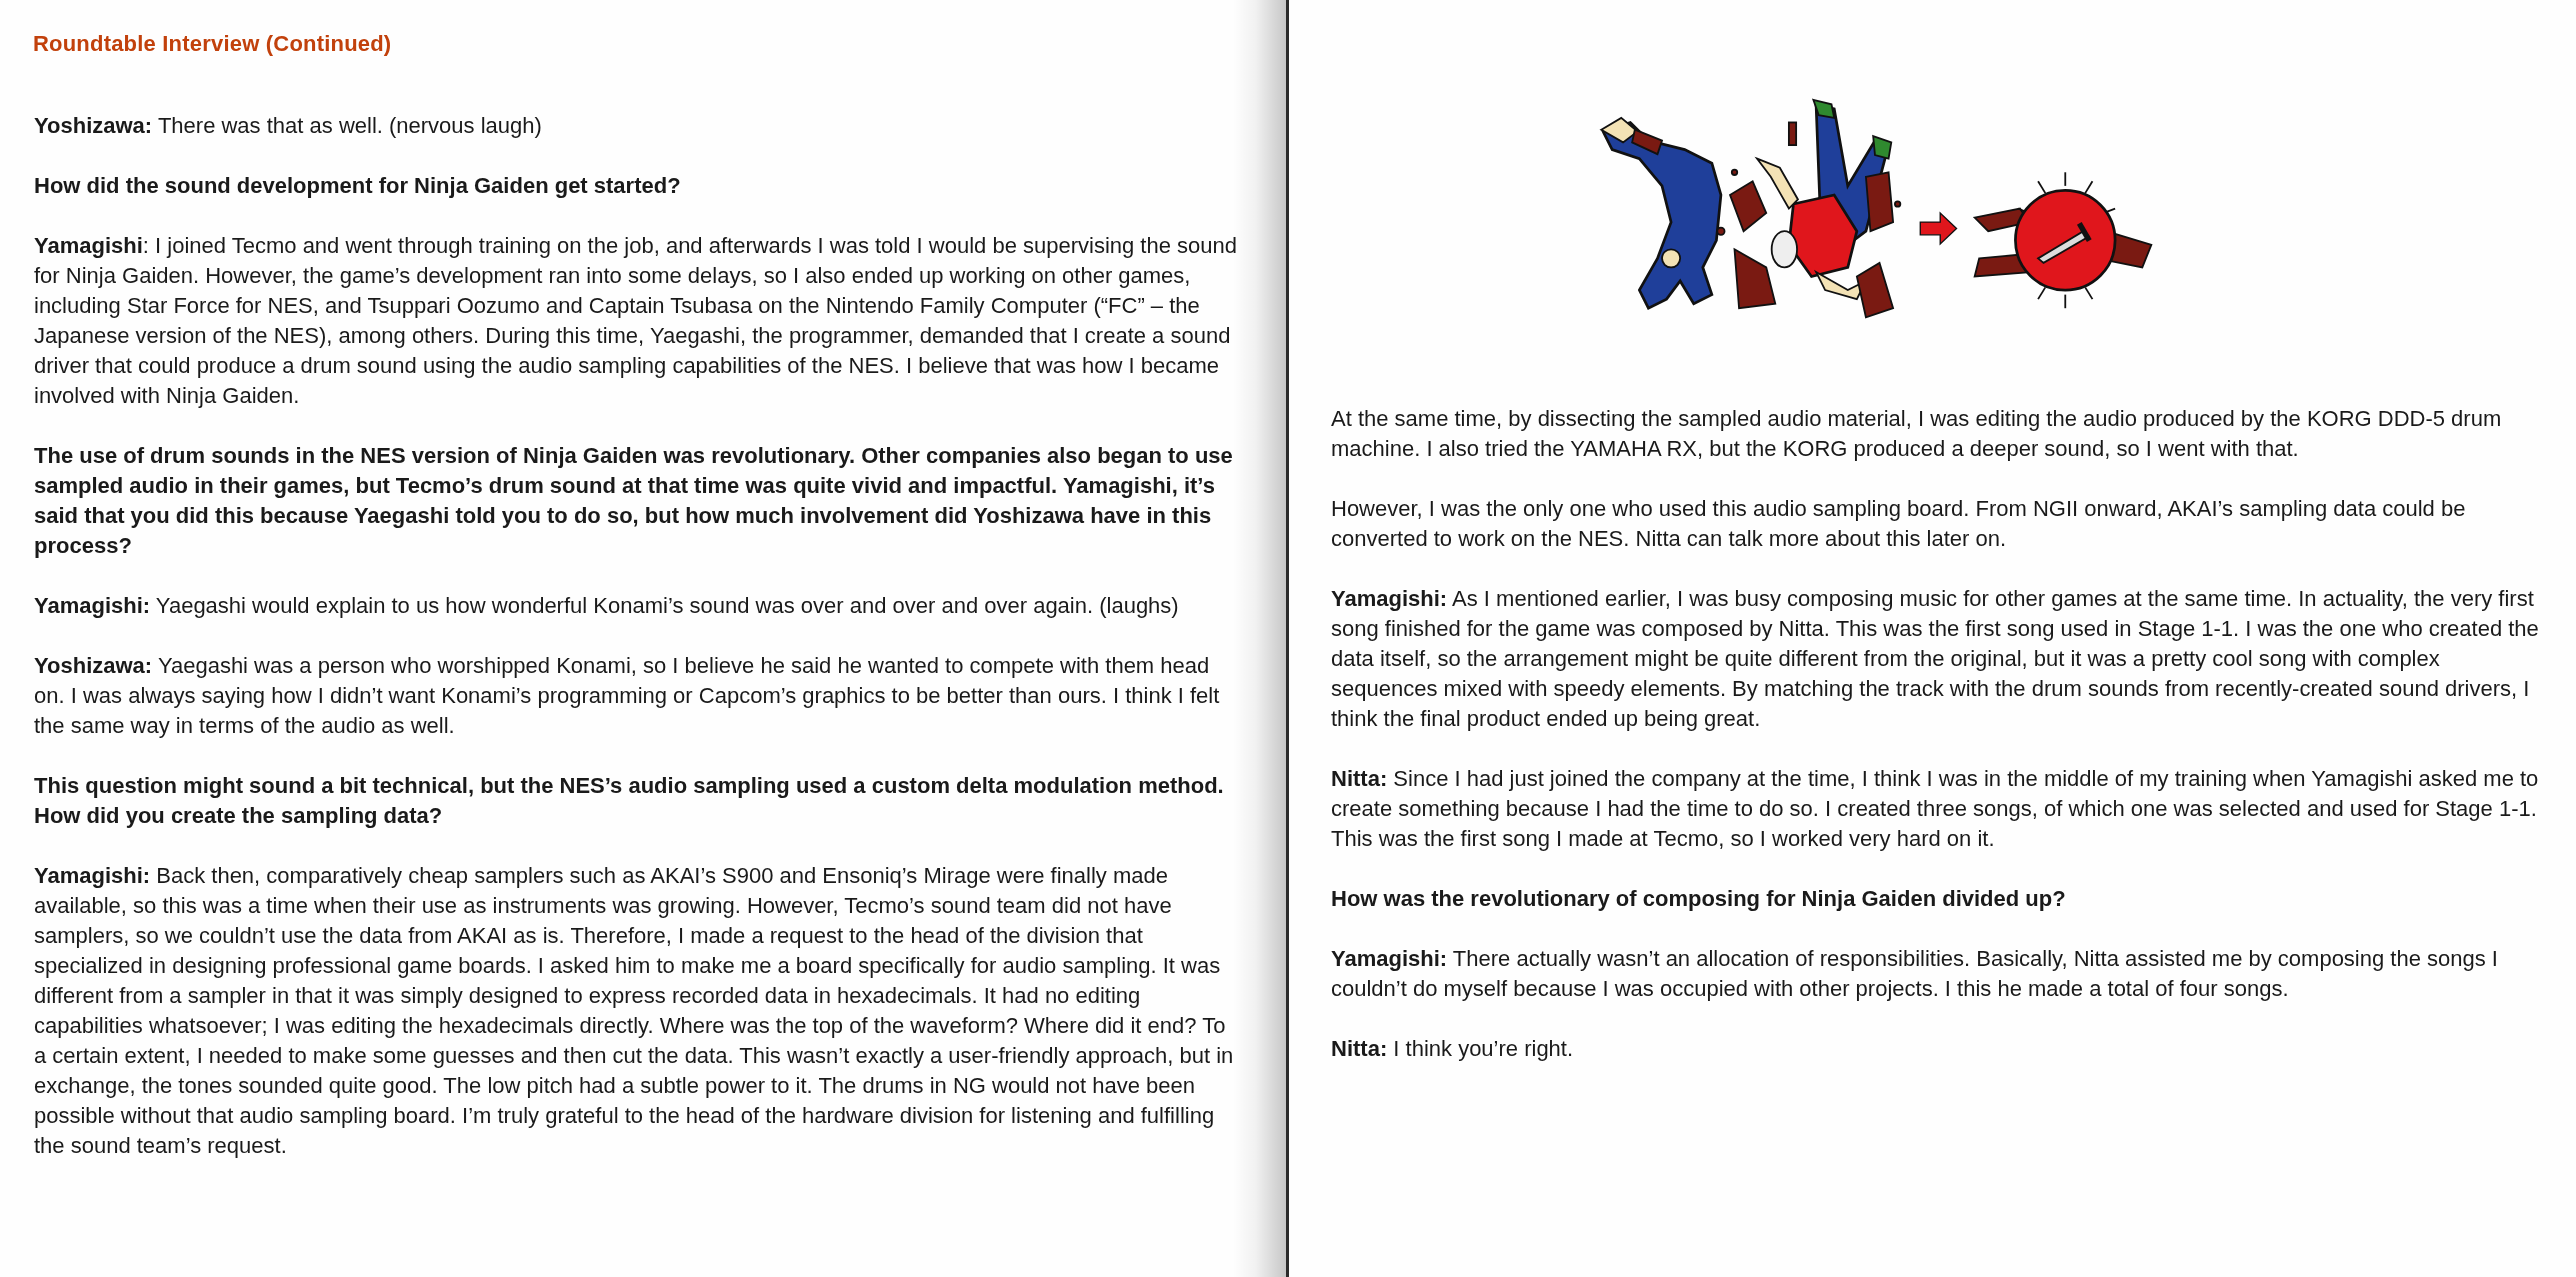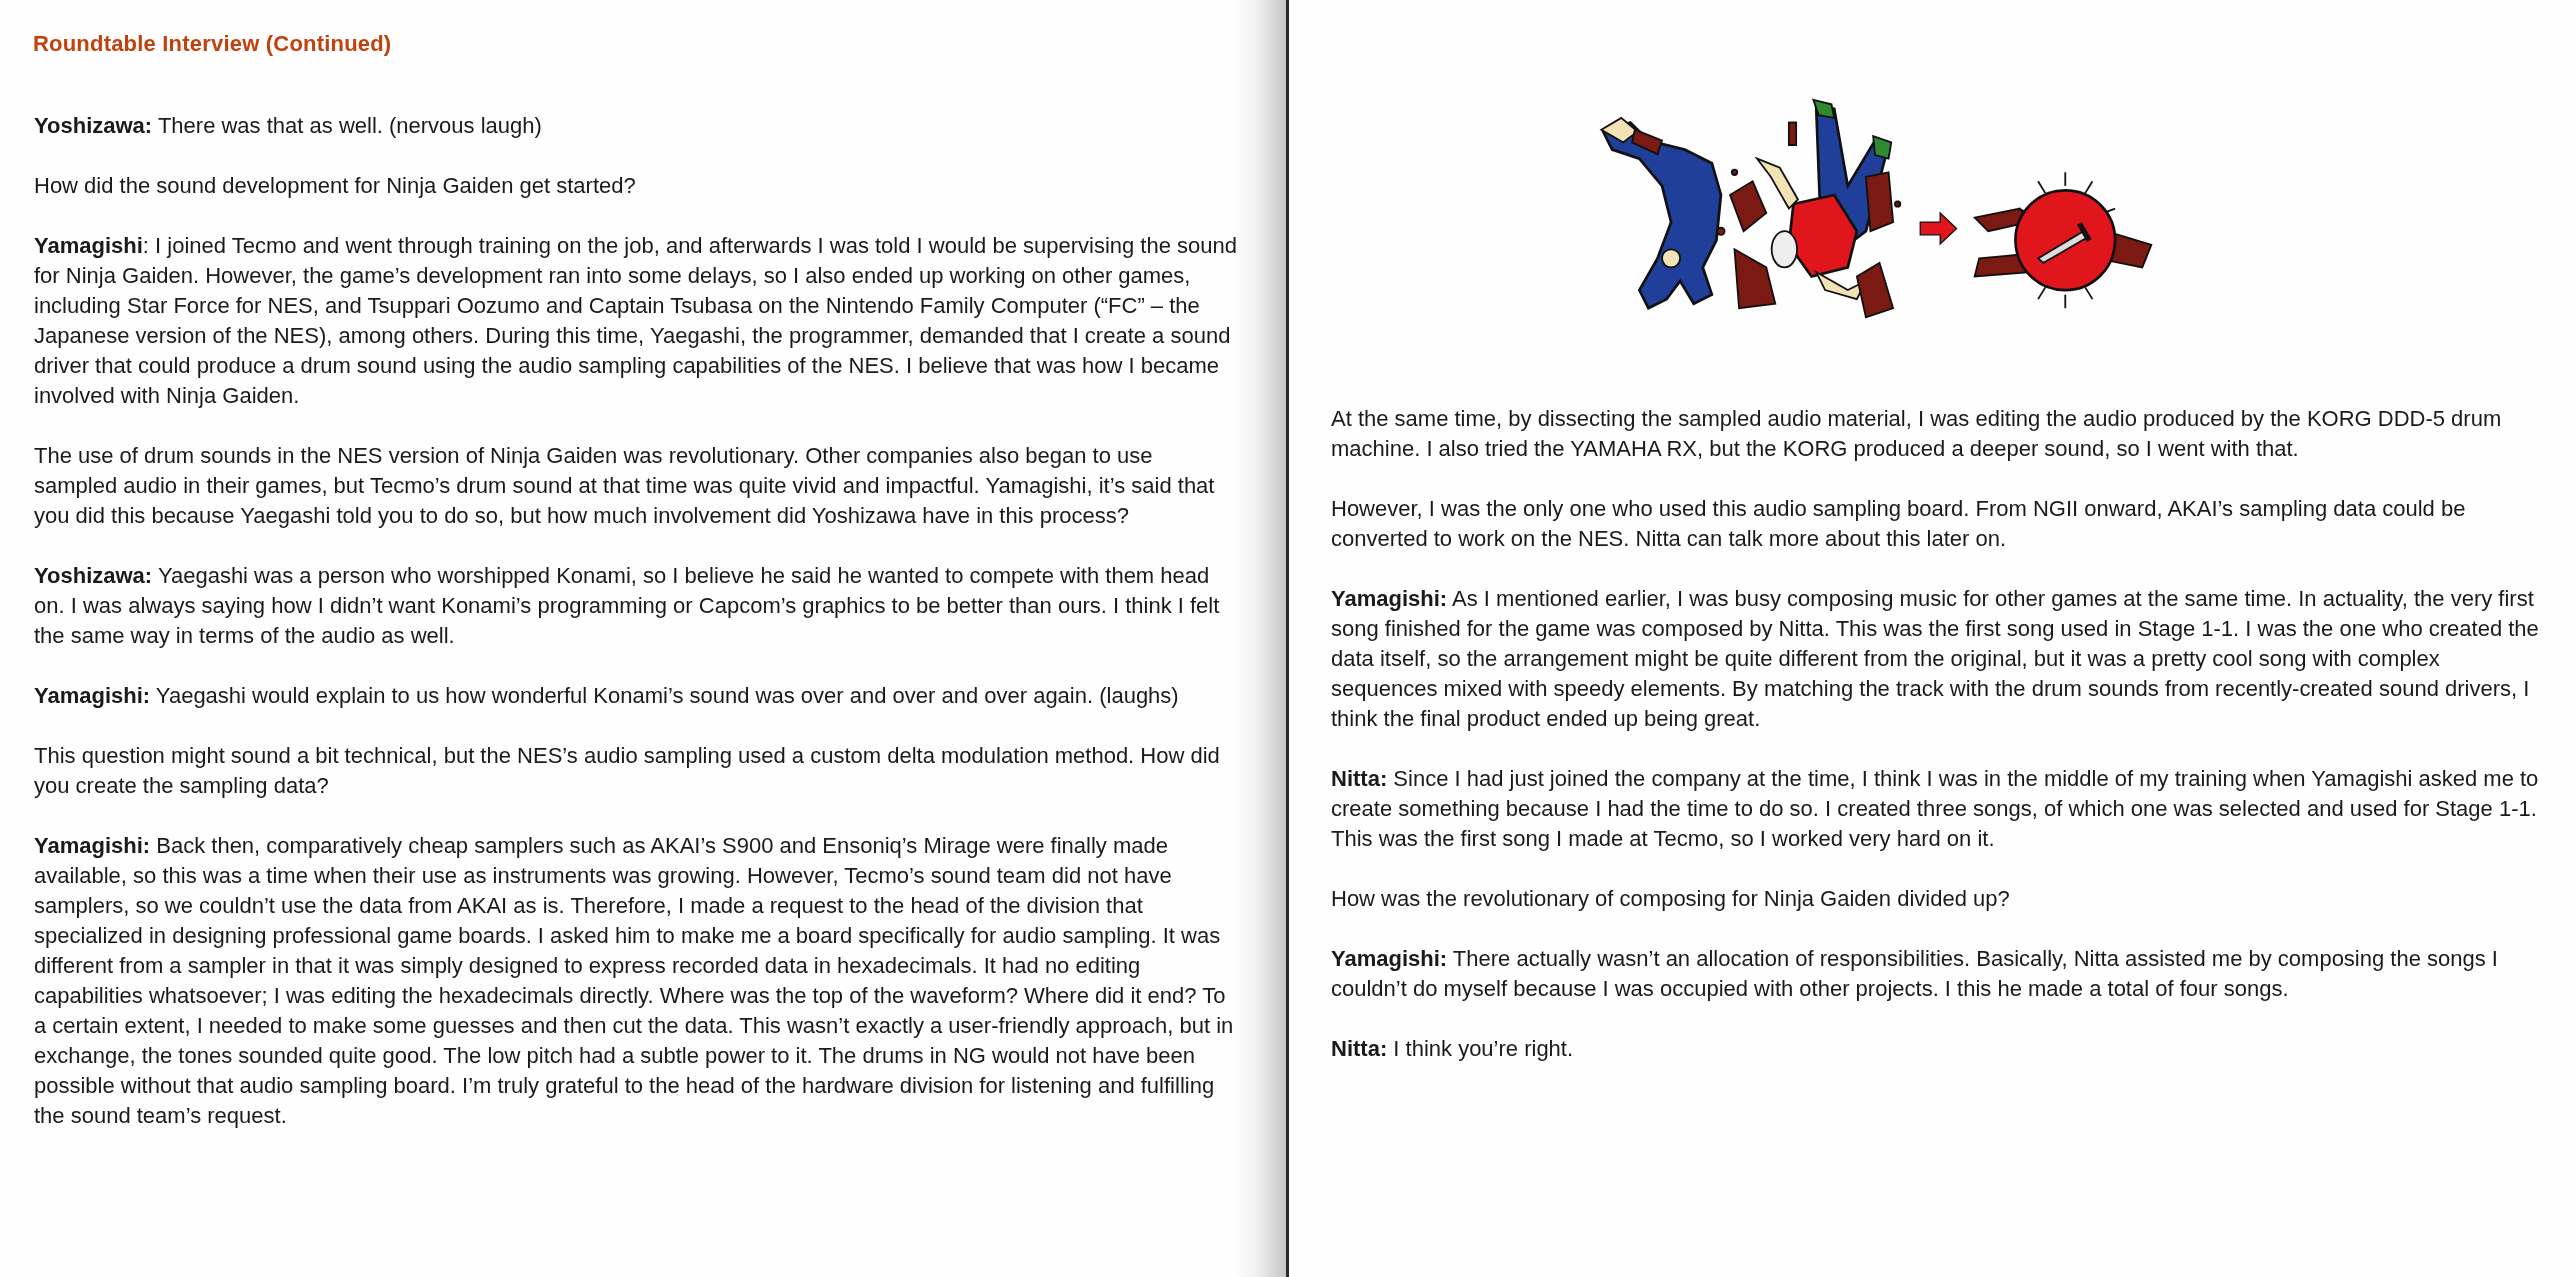--- a/index.html
+++ b/index.html
@@ -18,43 +18,43 @@
     position: absolute; top: 0; left: 1233px; width: 56px; height: 1278px;
     background: linear-gradient(to right, rgba(255,255,255,0) 0%, rgba(0,0,0,0.05) 40%, rgba(0,0,0,0.22) 95%, #222 100%);
   }
   .gutter-line { position: absolute; top: 0; left: 1286px; width: 2.7px; height: 1278px; background: #2a2a2a; }
   .header {
     position: absolute; left: 33px; top: 31px;
     font-size: 22px; font-weight: bold; color: #c2410c; letter-spacing: 0.2px;
   }
   .col { position: absolute; font-size: 22px; line-height: 30px; }
   .col p { margin: 0 0 30px 0; }
-  .col .q { font-weight: normal; }
+  .col .q { font-weight: bold; }
   .speaker { font-weight: bold; text-align: center; }
   .left-col { left: 34px; top: 111px; width: 1206px; }
   .right-col { left: 1331px; top: 404px; width: 1215px; }
   .illustration { position: absolute; left: 1585px; top: 86px; width: 734px; height: 236px; }
 </style>
 </head>
 <body>
 
 <div class="page left"></div>
 <div class="page right"></div>
 <div class="gutter"></div>
 <div class="gutter-line"></div>
 
 <div class="header">Roundtable Interview (Continued)</div>
 
 <div class="col left-col">
   <p><span class="speaker">Yoshizawa:</span><span> There was that as well. (nervous laugh)</span></p>
   <p class="q">How did the sound development for Ninja Gaiden get started?</p>
   <p><span class="speaker">Yamagishi</span><span>: I joined Tecmo and went through training on the job, and afterwards I was told I would be supervising the sound for Ninja Gaiden. However, the game’s development ran into some delays, so I also ended up working on other games, including Star Force for NES, and Tsuppari Oozumo and Captain Tsubasa on the Nintendo Family Computer (“FC” – the Japanese version of the NES), among others. During this time, Yaegashi, the programmer, demanded that I create a sound driver that could produce a drum sound using the audio sampling capabilities of the NES. I believe that was how I became involved with Ninja Gaiden.</span></p>
   <p class="q">The use of drum sounds in the NES version of Ninja Gaiden was revolutionary. Other companies also began to use sampled audio in their games, but Tecmo’s drum sound at that time was quite vivid and impactful. Yamagishi, it’s said that you did this because Yaegashi told you to do so, but how much involvement did Yoshizawa have in this process?</p>
+  <p><span class="speaker">Yamagishi:</span><span> Yaegashi would explain to us how wonderful Konami’s sound was over and over and over again. (laughs)</span></p>
   <p><span class="speaker">Yoshizawa:</span><span> Yaegashi was a person who worshipped Konami, so I believe he said he wanted to compete with them head on. I was always saying how I didn’t want Konami’s programming or Capcom’s graphics to be better than ours. I think I felt the same way in terms of the audio as well.</span></p>
-  <p><span class="speaker">Yamagishi:</span><span> Yaegashi would explain to us how wonderful Konami’s sound was over and over and over again. (laughs)</span></p>
   <p class="q">This question might sound a bit technical, but the NES’s audio sampling used a custom delta modulation method. How did you create the sampling data?</p>
   <p><span class="speaker">Yamagishi:</span><span> Back then, comparatively cheap samplers such as AKAI’s S900 and Ensoniq’s Mirage were finally made available, so this was a time when their use as instruments was growing. However, Tecmo’s sound team did not have samplers, so we couldn’t use the data from AKAI as is. Therefore, I made a request to the head of the division that specialized in designing professional game boards. I asked him to make me a board specifically for audio sampling. It was different from a sampler in that it was simply designed to express recorded data in hexadecimals. It had no editing capabilities whatsoever; I was editing the hexadecimals directly. Where was the top of the waveform? Where did it end? To a certain extent, I needed to make some guesses and then cut the data. This wasn’t exactly a user-friendly approach, but in exchange, the tones sounded quite good. The low pitch had a subtle power to it. The drums in NG would not have been possible without that audio sampling board. I’m truly grateful to the head of the hardware division for listening and fulfilling the sound team’s request.</span></p>
 </div>
 
 <svg class="illustration" viewBox="0 0 810 260" xmlns="http://www.w3.org/2000/svg">
 
   <g>
     <path d="M20 50 L50 40 L70 60 L110 70 L140 85 L150 120 L145 170 L130 200 L140 230 L120 240 L105 215 L90 235 L70 245 L60 225 L80 190 L95 150 L85 110 L60 80 L30 70 Z" fill="#1f3f9a" stroke="#111" stroke-width="3"></path>
     <path d="M18 48 L40 35 L58 50 L42 62 Z" fill="#f3e2b5" stroke="#111" stroke-width="2"></path>
     <path d="M55 48 L85 60 L80 75 L52 62 Z" fill="#7a1a12" stroke="#111" stroke-width="2"></path>

